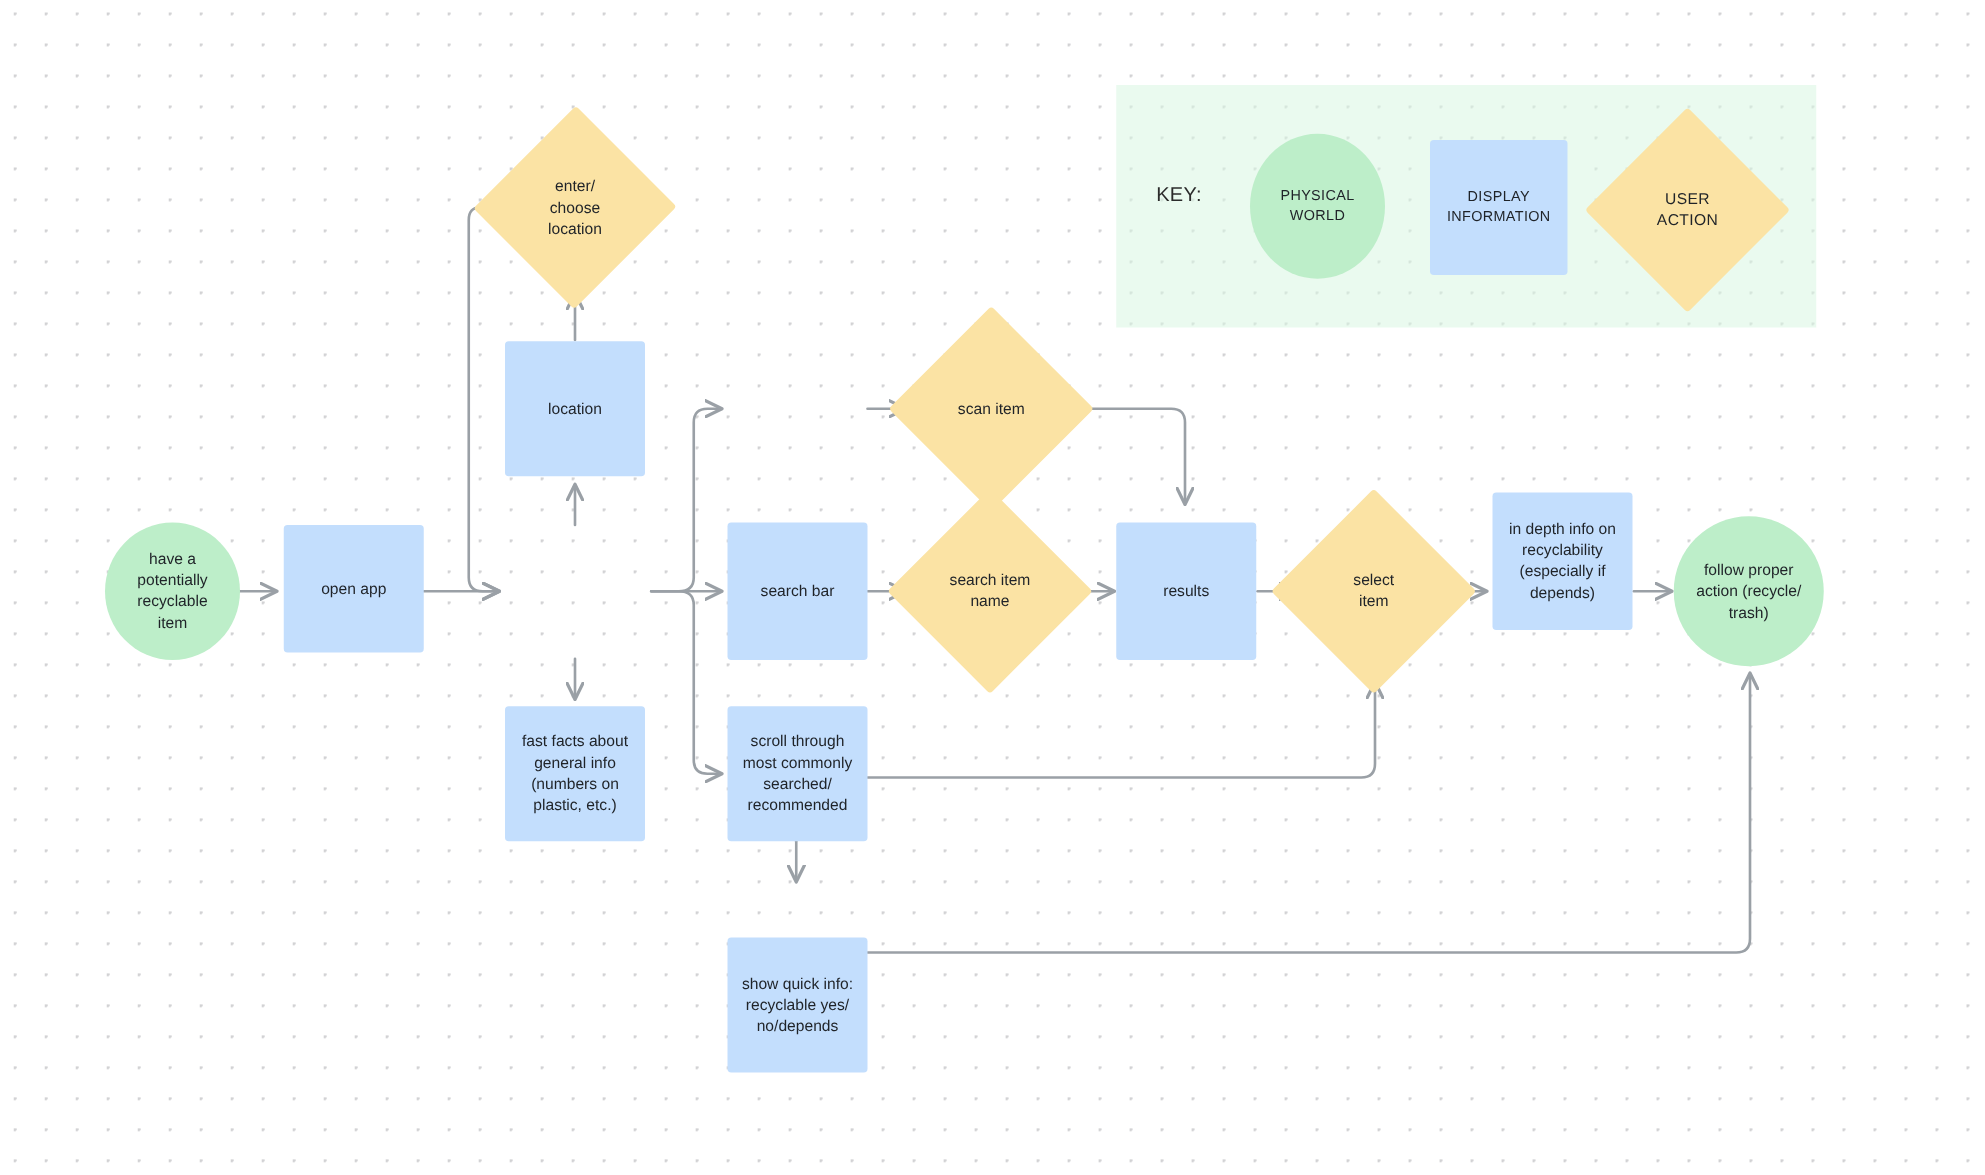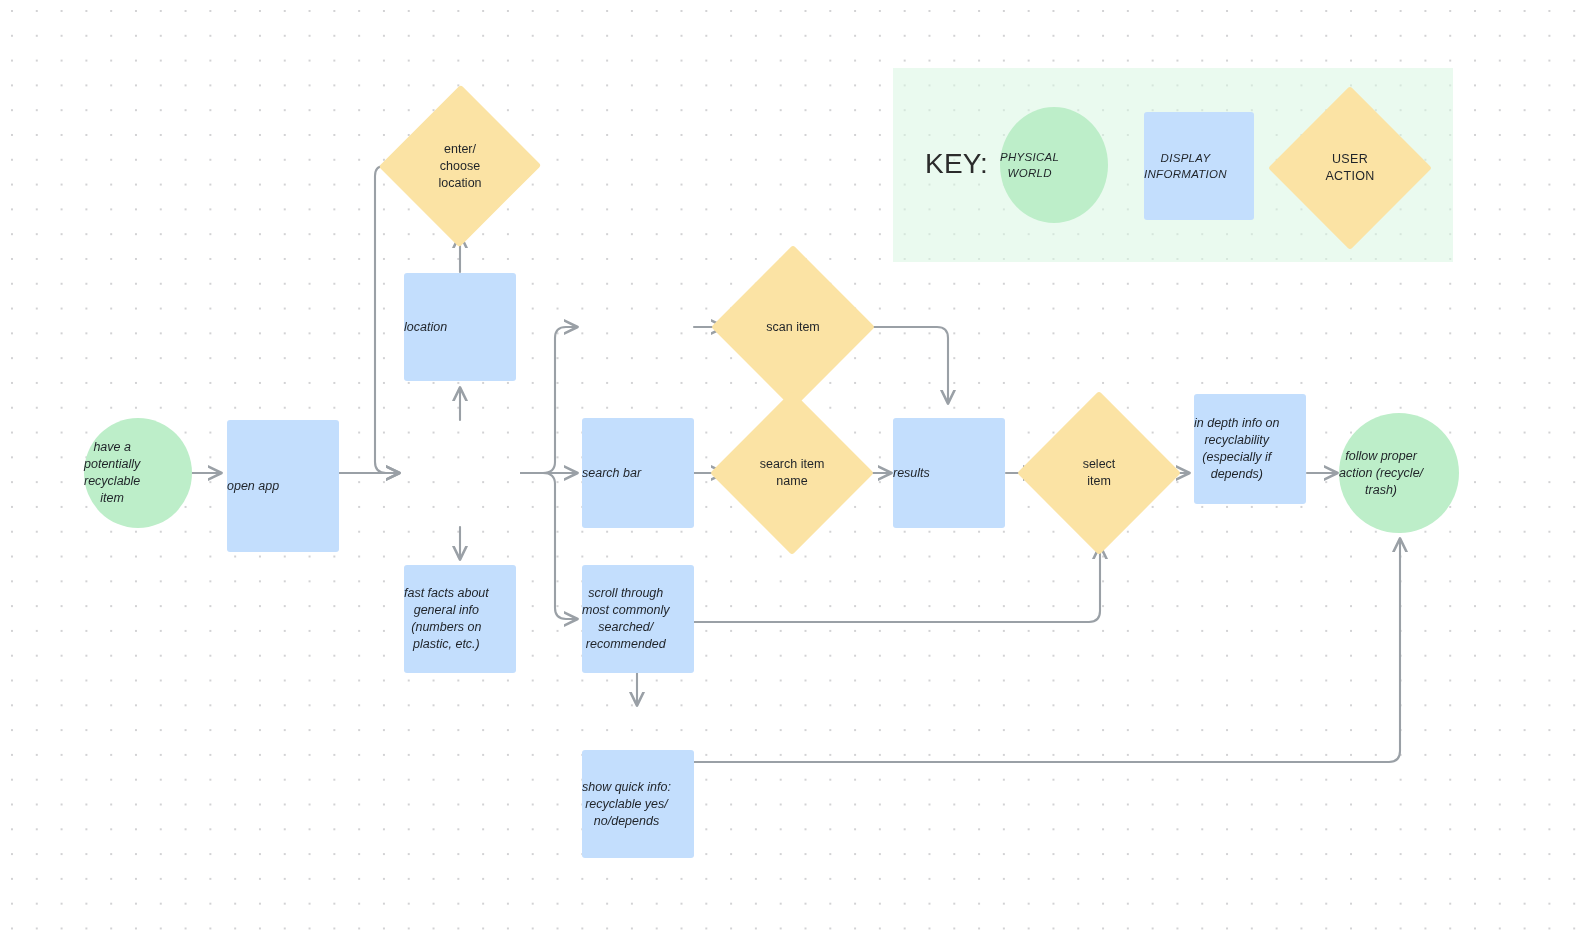--- a/index.html
+++ b/index.html
@@ -24,35 +24,35 @@
   
   #key-panel {
     position: absolute;
     left: 893px; top: 68px;
     width: 560px; height: 194px;
     background: rgba(216, 246, 225, 0.55);
   }
   #key-label {
     position: absolute;
     left: 925px; top: 148px;
-    font-size: 28px;
+    font-size: 16px;
     color: #2b2b2b;
     letter-spacing: 0.2px;
   }
 
   
   .node {
     position: absolute;
     display: flex;
     align-items: center;
+    justify-content: center;
     text-align: center;
     color: #1f2328;
     font-size: 12.5px;
     line-height: 17px;
-    font-style: italic;
   }
   .node .lbl { display: block; white-space: pre-line; }
 
   .rect {
     background: #c3defd;
     border-radius: 3px;
   }
   .circle {
     background: #bdeec9;
     border-radius: 50%;
@@ -162,21 +162,21 @@
     </g>
   </svg>
 
   <div class="node circle" style="left:84px; top:418px; width:108px; height:110px;">
     <span class="lbl">have a
 potentially
 recyclable
 item</span>
   </div>
 
-  <div class="node rect" style="left:227px; top:420px; width:112px; height:132px;">
+  <div class="node rect" style="left:227px; top:420px; width:112px; height:102px;">
     <span class="lbl">open app</span>
   </div>
 
 
   <div class="node rect" style="left:404px; top:273px; width:112px; height:108px;">
     <span class="lbl">location</span>
   </div>
 
   <div class="diamond-wrap" style="left:403px; top:108px; width:114px; height:116px;">
     <div class="dia"></div>

